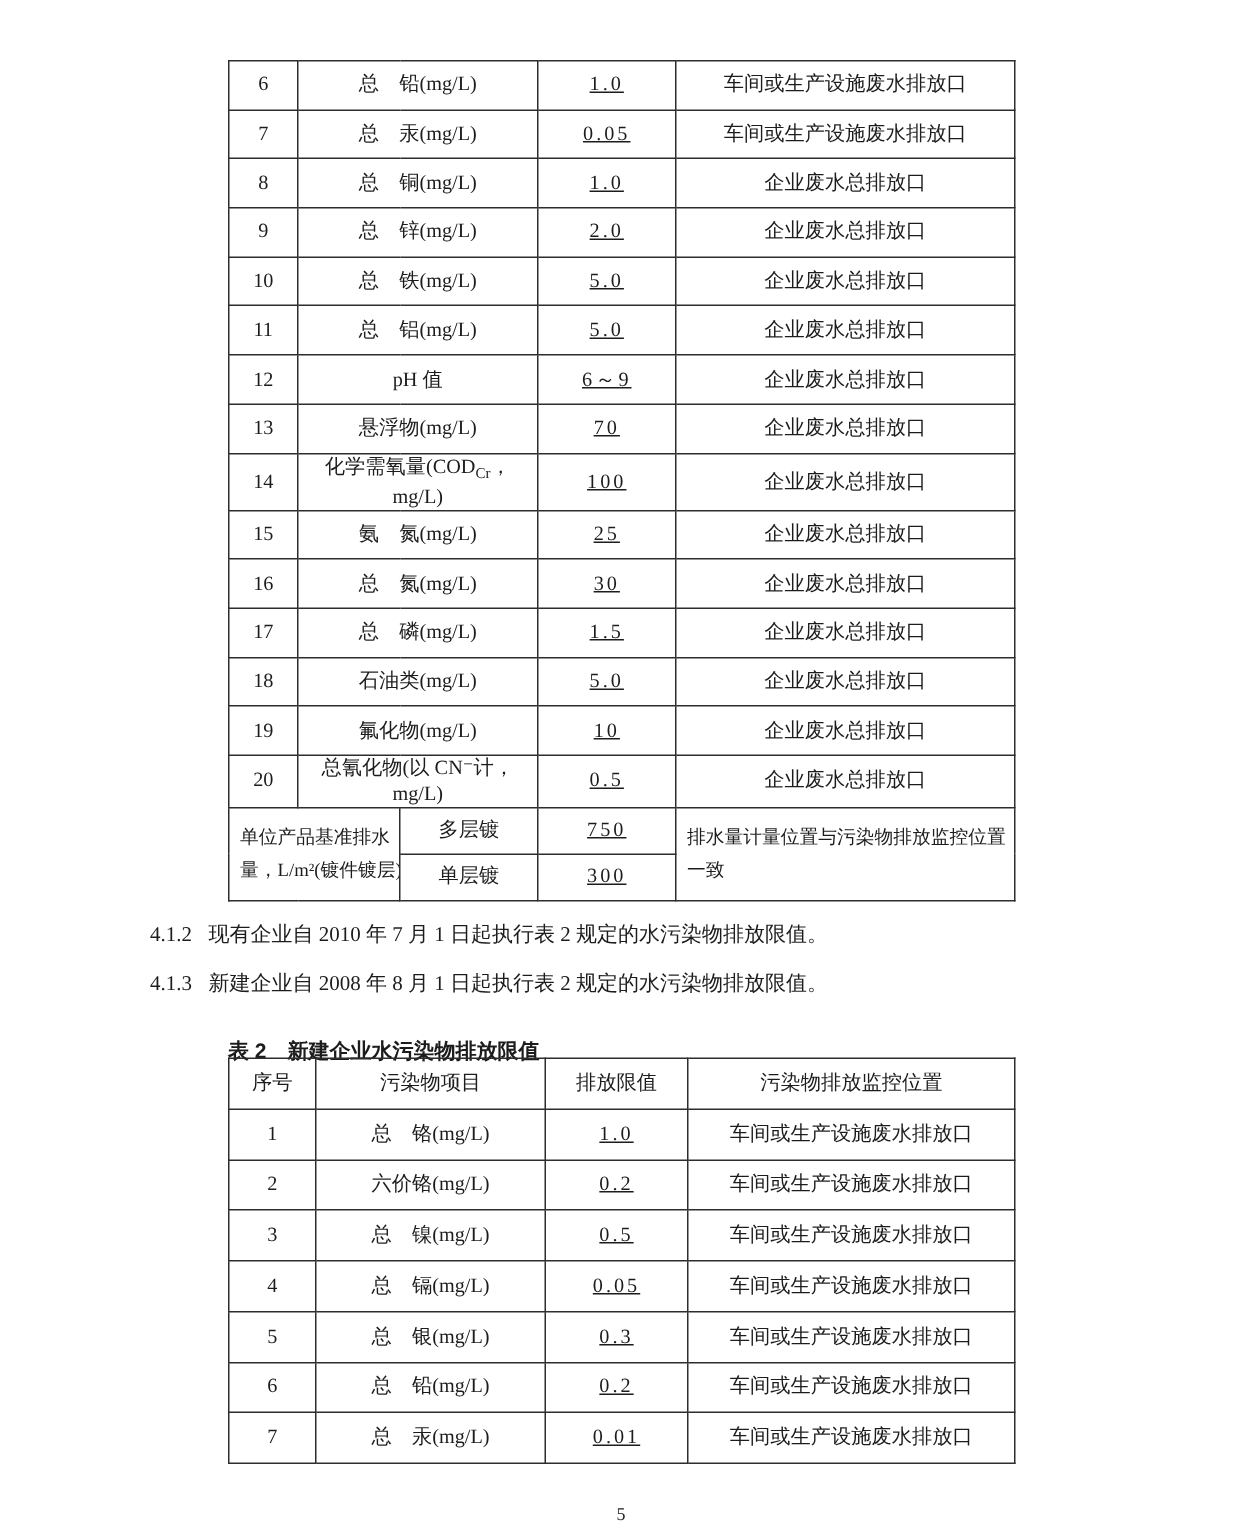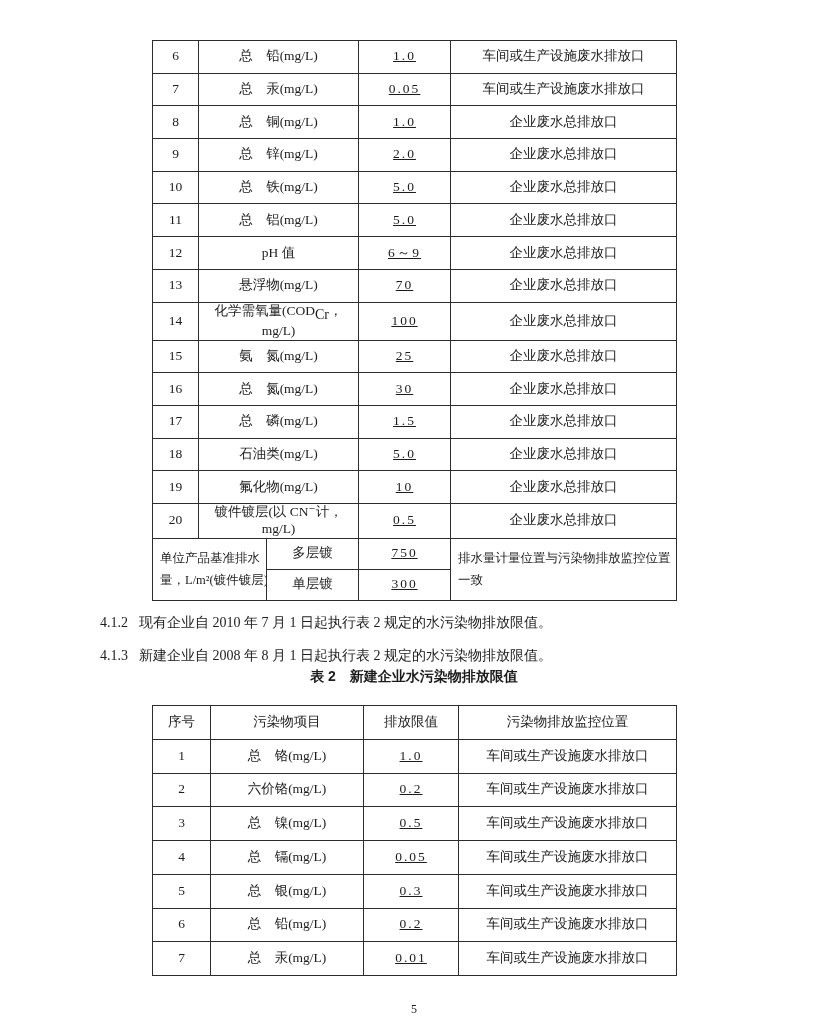--- a/index.html
+++ b/index.html
@@ -39,34 +39,34 @@
     padding:2px 4px 2px 7px;
     font-size:12.5px;
   }
   .note-cell {
     text-align:left;
     padding:2px 4px 2px 7px;
     font-size:12.5px;
     margin-top:47px;
   }
   .cell-line { display:block; white-space:nowrap; line-height:22px; }
-  sub { font-size:14px; }
+  sub { font-size:10px; }
   .para {
     position:absolute;
     left:100px;
     font-size:14px;
     white-space:nowrap;
   }
   .para-num { display:inline-block; margin-right:11px; }
   #para-412 { top:614px;text-align:center; }
   #para-413 { top:647px; }
   .table-title {
     position:absolute;
-    left:152px; top:668px; width:524px;
-    text-align:center;
+    left:152px; top:692px; width:524px;
+    text-align:left;
     font-family:"Liberation Sans","DejaVu Sans",sans-serif;
     font-weight:bold;
     font-size:14px;
   }
   .page-number {
     position:absolute;
     left:152px; top:1002px; width:524px;
     text-align:center;
     font-size:12px;
   }
@@ -164,21 +164,21 @@
           <td>企业废水总排放口</td>
         </tr>
         <tr>
           <td>19</td>
           <td colspan="2">氟化物(mg/L)</td>
           <td class="col-limit">10</td>
           <td>企业废水总排放口</td>
         </tr>
         <tr>
           <td>20</td>
-          <td colspan="2">镀件镀层(以 CN⁻计， mg/L)</td>
+          <td colspan="2">总氰化物(以 CN⁻计， mg/L)</td>
           <td class="col-limit">0.5</td>
           <td>企业废水总排放口</td>
         </tr>
       </tbody>
     <tbody class="special" id="t1-special">
       <tr>
         <td colspan="2" rowspan="2" class="label-cell">
           <span class="cell-line">单位产品基准排水</span>
           <span class="cell-line">量，L/m²(镀件镀层)</span>
         </td>

